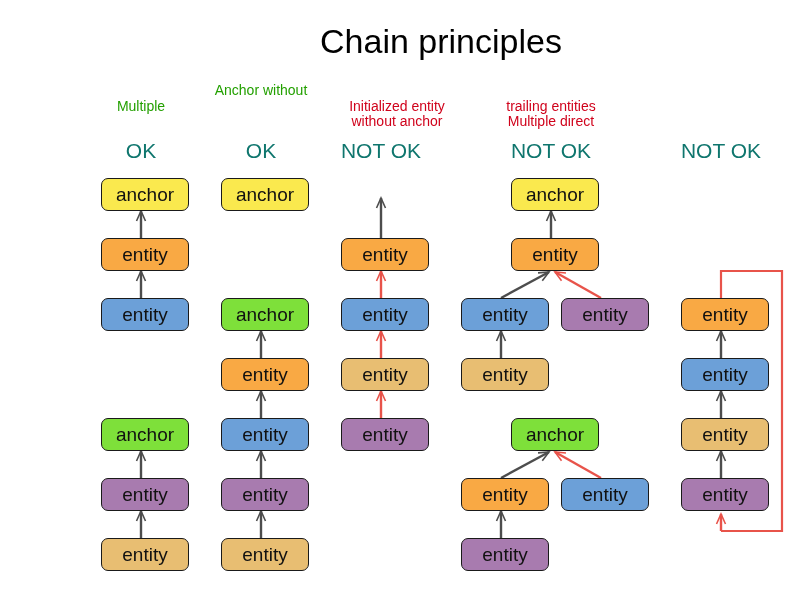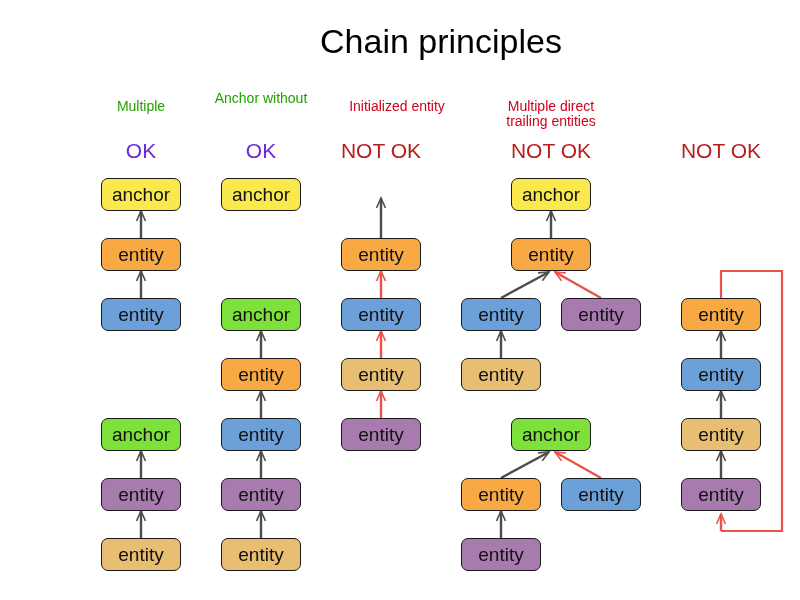--- a/index.html
+++ b/index.html
@@ -33,28 +33,28 @@
     font-size: 14px;
     line-height: 15px;
   }
   .col-head .caption-line { display: block; }
   .verdict {
     position: absolute;
     text-align: center;
     width: 160px;
     font-size: 21px;
   }
-  .ok { color: #6d28d9; }
-  .notok { color: #b91c1c; }
+  .ok { color: #0f766e; }
+  .notok { color: #0f766e; }
   .cap-ok { color: #23a000; }
   .cap-notok { color: #d0021b; }
 
   .node {
     position: absolute;
-    width: 80px;
+    width: 88px;
     height: 33px;
     box-sizing: border-box;
     border: 1.3px solid #1a1a1a;
     border-radius: 7px;
     display: flex;
     align-items: center;
     justify-content: center;
     font-size: 19px;
     color: #111111;
     z-index: 3;
@@ -75,33 +75,34 @@
 
 <div id="page">
 
   <div id="title">Chain principles</div>
 
   <div class="col-head cap-ok" style="left:20px; top:99px;">
     <span class="caption-line">Multiple</span>
   </div>
   <div class="verdict ok" style="left:20px; top:139px;">OK</div>
 
-  <div class="col-head cap-ok" style="left:140px; top:91px;">
+  <div class="col-head cap-ok" style="left:140px; top:83px;">
     <span class="caption-line">Anchor without</span>
   </div>
   <div class="verdict ok" style="left:140px; top:139px;">OK</div>
 
   <div class="col-head cap-notok" style="left:276px; top:99px;">
     <span class="caption-line">Initialized entity</span>
+    <span class="caption-line">without anchor</span>
   </div>
   <div class="verdict notok" style="left:260px; top:139px;">NOT OK</div>
 
   <div class="col-head cap-notok" style="left:430px; top:99px;">
+    <span class="caption-line">trailing entities</span>
     <span class="caption-line">Multiple direct</span>
-    <span class="caption-line">trailing entities</span>
   </div>
   <div class="verdict notok" style="left:430px; top:139px;">NOT OK</div>
 
   <div class="verdict notok" style="left:600px; top:139px;">NOT OK</div>
 
   <svg class="edges" id="edges-layer" viewBox="0 0 800 600" xmlns="http://www.w3.org/2000/svg">
       <line x1="100" y1="238" x2="100" y2="211" stroke="#4d4d4d" stroke-width="2.4"></line>
       <path d="M 104.48536498365527 221.04397834343538 L 100 211 L 95.51463501634473 221.04397834343538" fill="none" stroke="#4d4d4d" stroke-width="1.6"></path>
       <line x1="100" y1="298" x2="100" y2="271" stroke="#4d4d4d" stroke-width="2.4"></line>
       <path d="M 104.48536498365527 281.0439783434354 L 100 271 L 95.51463501634473 281.0439783434354" fill="none" stroke="#4d4d4d" stroke-width="1.6"></path>

